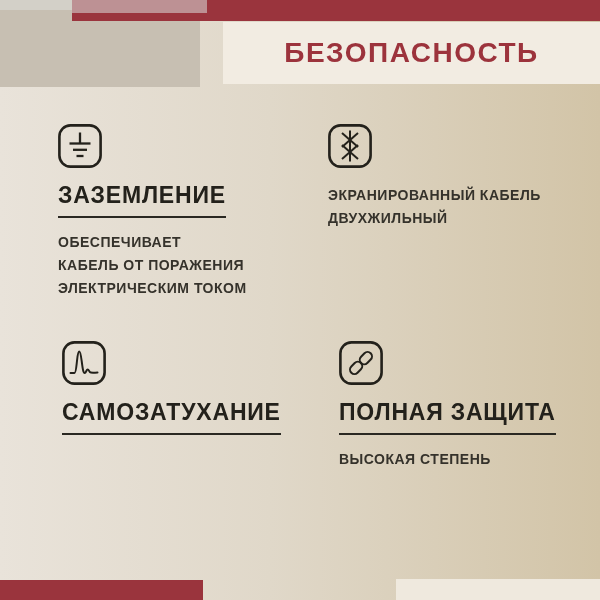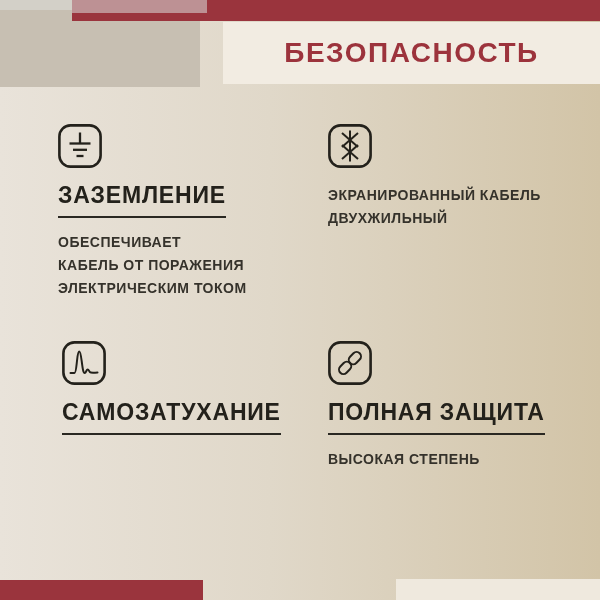--- a/index.html
+++ b/index.html
@@ -21,21 +21,21 @@
     background:#f2ece2;display:flex;align-items:center;justify-content:center;
   }
   .header-box h1{
     margin:0;font-size:28px;font-weight:bold;color:#9c333c;
     letter-spacing:1.5px;line-height:1;white-space:nowrap;
   }
   .section{position:absolute;width:250px;}
   .sec-1{left:58px;top:124px;}
   .sec-2{left:328px;top:124px;}
   .sec-3{left:62px;top:341px;}
-  .sec-4{left:328px;top:341px;}
+  .sec-4{left:339px;top:341px;}
   .icon-box{display:block;margin:0 0 16px 0;}
   .icon-box svg{display:block;}
   .sec-title{
     display:inline-block;
     font-size:23px;font-weight:bold;color:#23211b;
     letter-spacing:0.8px;line-height:1;white-space:nowrap;
     padding-bottom:9px;border-bottom:2px solid #2a2822;
   }
   .sec-body{
     margin-top:13px;

